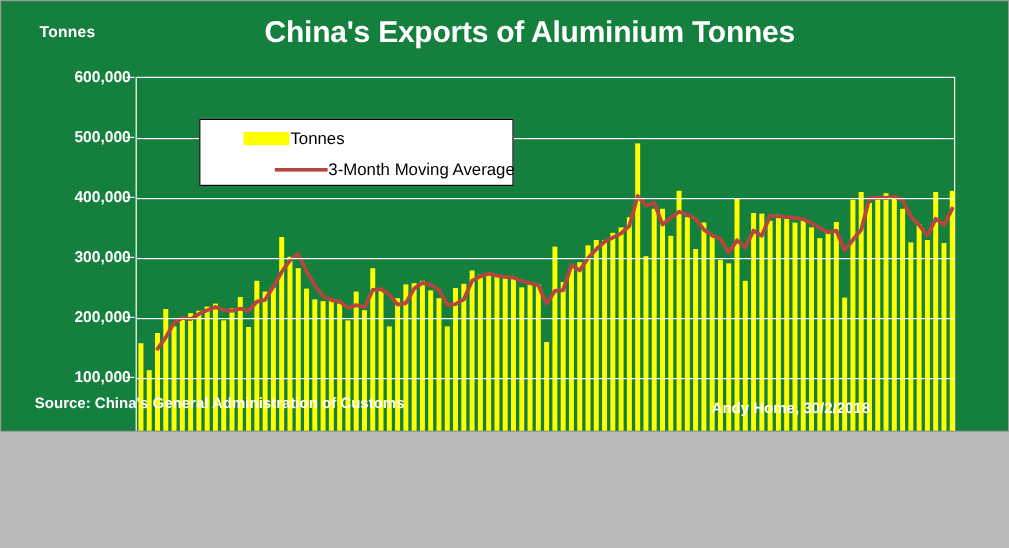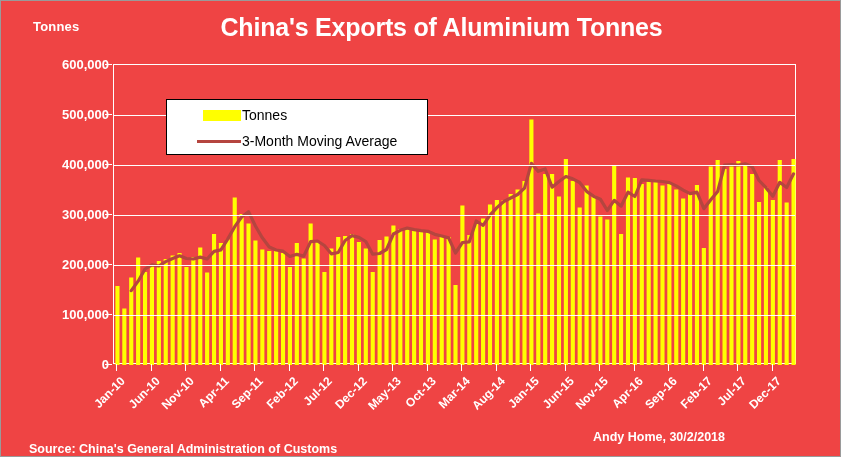--- a/index.html
+++ b/index.html
@@ -1,22 +1,22 @@
 <!DOCTYPE html>
 <html><head>
 <meta charset="utf-8">
 <style>
   html,body{margin:0;padding:0;background:#b9b9b9;}
   body{font-family:"Liberation Sans",sans-serif;}
 
   #root{
     position:relative;
-    width:841px;height:457px;
+    width:841px;height:360px;
     box-sizing:border-box;
-    background:#ef4444;
+    background:#15803d;
     border:1px solid #9a9a9a;
     overflow:hidden;
   }
 
   
   #yaxis-title{
     position:absolute;left:32px;top:18px;
     font-size:13px;font-weight:bold;color:#ffffff;
     letter-spacing:.2px;
   }
@@ -94,21 +94,21 @@
   .legend-text{
     font-size:14px;color:#000000;padding-left:1px;
     font-family:"Liberation Sans",sans-serif;
   }
 
   
   #footer{
     position:absolute;left:0;bottom:0;width:841px;height:34px;
   }
   #source-text{
-    position:absolute;left:28px;top:20px;
+    position:absolute;left:28px;top:4px;
     font-size:12.5px;font-weight:bold;color:#ffffff;
   }
   #credit-text{
     position:absolute;left:592px;top:8px;
     font-size:12.5px;font-weight:bold;color:#ffffff;
   }
 </style>
 </head>
 <body>
 
@@ -288,21 +288,21 @@
       <div class="xtick-label" style="left: 602.854px; width: 58px;">Dec-17</div>
     </div>
 
   <div id="legend">
     <div class="legend-row" style="top:2px;">
       <span class="legend-swatch-wrap">
         <span class="swatch-bar"></span>
       </span>
       <span class="legend-text">Tonnes</span>
     </div>
-    <div class="legend-row" style="top:28px;">
+    <div class="legend-row" style="top:28px;justify-content:flex-end;">
       <span class="legend-swatch-wrap">
         <span class="swatch-line"></span>
       </span>
       <span class="legend-text">3-Month Moving Average</span>
     </div>
   </div>
 
   <div id="footer">
     <div id="source-text">Source: China's General Administration of Customs</div>
     <div id="credit-text">Andy Home, 30/2/2018</div>

